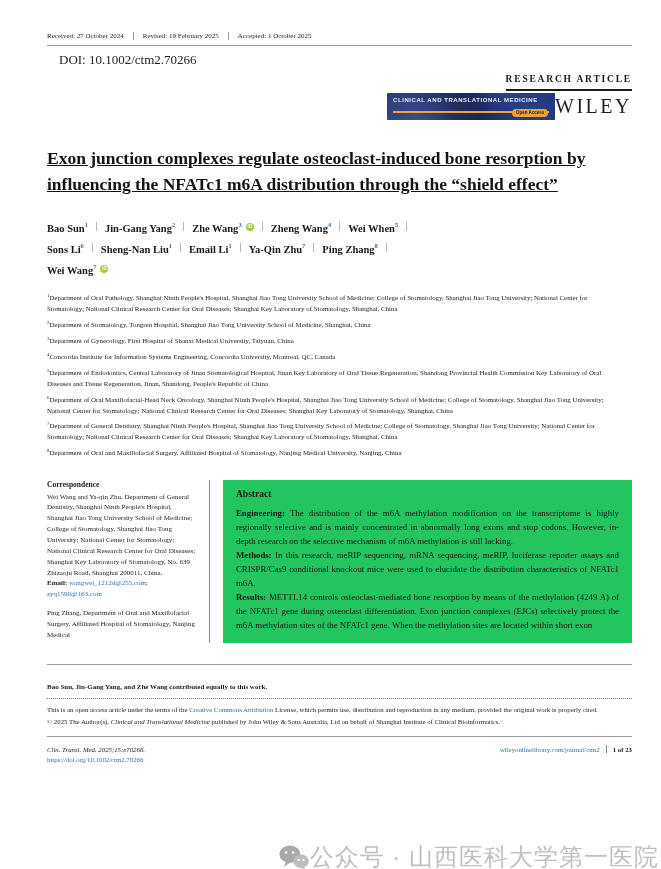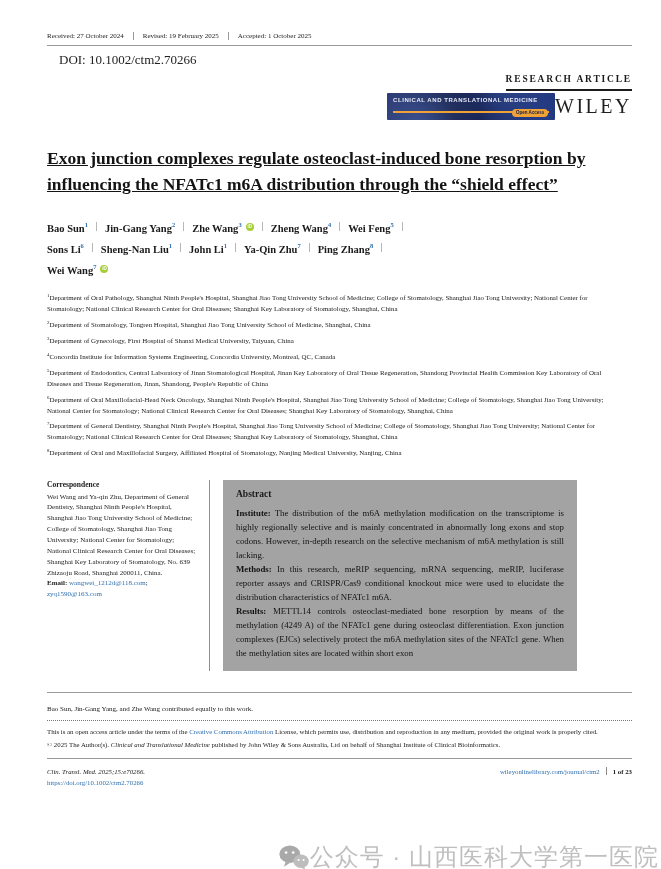--- a/index.html
+++ b/index.html
@@ -57,26 +57,26 @@
   .affiliations { margin-top:13px; }
   .aff { font-size:6.9px; line-height:1.5; color:#191919; margin-bottom:4.5px; width:572px; }
   .aff sup { font-size:4.8px; }
   
   .corr-abs { display:flex; margin-top:21px; }
   .corr-col { width:163px; min-width:163px; padding-right:10px; border-right:1px solid #8f8f8f; }
   .corr-heading { font-size:7.5px; font-weight:bold; margin-bottom:3px; }
   .corr-text { font-size:7px; line-height:1.55; color:#1c1c1c; }
   .corr-p2 { margin-top:8px; }
   .link { color:#2f6fae; }
-  .abstract-box { margin-left:13px; width:354px; background:#a3a3a3; padding:9px 13px 11px; }
+  .abstract-box { margin-left:13px; width:409px; background:#22c55e; padding:9px 13px 11px; }
   .abstract-heading { font-size:9.5px; font-weight:bold; margin-bottom:7px; }
   .abs-p { font-size:8.8px; line-height:1.6; text-align:justify; color:#131313; }
   
   .footnotes { margin-top:21px; }
-  .fn-rule { border-top:1px solid #9a9a9a; padding-top:12px; }
+  .fn-rule { border-top:1px solid #9a9a9a; padding-top:18px;font-weight:bold; }
   .fn-equal { font-size:7px; }
   .fn-dotted { margin-top:7px; border-top:1px dotted #777; padding-top:6px; }
   .fn-small { font-size:6.8px; line-height:1.5; color:#1c1c1c; }
   .fn-copy { margin-top:2px; }
   .fn-block-end { border-bottom:1px solid #9a9a9a; padding-bottom:8px; }
   
   .bottom-row { display:flex; justify-content:space-between; margin-top:8px; font-size:6.8px; }
   .bottom-left div { line-height:1.6; }
   .bottom-right { text-align:right; line-height:1.6; }
   .pg-sep { display:inline-block; width:1px; height:8px; background:#888; margin:0 6px; vertical-align:-1px; }
@@ -119,29 +119,29 @@
     <div class="author-line">
       <span class="author"><span>Bao Sun</span><sup>1</sup></span>
       <span class="au-sep"></span>
       <span class="author"><span>Jin-Gang Yang</span><sup>2</sup></span>
       <span class="au-sep"></span>
       <span class="author"><span>Zhe Wang</span><sup>3</sup></span>
       <span class="orcid"></span>
       <span class="au-sep"></span>
       <span class="author"><span>Zheng Wang</span><sup>4</sup></span>
       <span class="au-sep"></span>
-      <span class="author"><span>Wei Feng</span><sup>5</sup></span>
+      <span class="author"><span>Wei When</span><sup>5</sup></span>
       <span class="au-sep"></span>
     </div>
     <div class="author-line">
       <span class="author"><span>Sons Li</span><sup>6</sup></span>
       <span class="au-sep"></span>
       <span class="author"><span>Sheng-Nan Liu</span><sup>1</sup></span>
       <span class="au-sep"></span>
-      <span class="author"><span>John Li</span><sup>1</sup></span>
+      <span class="author"><span>Email Li</span><sup>1</sup></span>
       <span class="au-sep"></span>
       <span class="author"><span>Ya-Qin Zhu</span><sup>7</sup></span>
       <span class="au-sep"></span>
       <span class="author"><span>Ping Zhang</span><sup>8</sup></span>
       <span class="au-sep"></span>
     </div>
     <div class="author-line">
       <span class="author"><span>Wei Wang</span><sup>7</sup></span>
       <span class="orcid"></span>
     </div>
@@ -157,26 +157,27 @@
     <p class="aff"><sup>7</sup><span>Department of General Dentistry, Shanghai Ninth People's Hospital, Shanghai Jiao Tong University School of Medicine; College of Stomatology, Shanghai Jiao Tong University; National Center for Stomatology; National Clinical Research Center for Oral Diseases; Shanghai Key Laboratory of Stomatology, Shanghai, China</span></p>
     <p class="aff"><sup>8</sup><span>Department of Oral and Maxillofacial Surgery, Affiliated Hospital of Stomatology, Nanjing Medical University, Nanjing, China</span></p>
   </div>
 
   <div class="corr-abs">
     <div class="corr-col">
       <div class="corr-heading">Correspondence</div>
       <div class="corr-text">
         <span>Wei Wang and Ya-qin Zhu, Department of General Dentistry, Shanghai Ninth People's Hospital, Shanghai Jiao Tong University School of Medicine; College of Stomatology, Shanghai Jiao Tong University; National Center for Stomatology; National Clinical Research Center for Oral Diseases; Shanghai Key Laboratory of Stomatology, No. 639 Zhizaoju Road, Shanghai 200011, China.</span>
         <br>
-        <b>Email: </b><span class="link">wangwei_1212d@118.com</span><span>; </span><span class="link">zyq1590@163.com</span>
-      </div>
+        <b>Email: </b><span class="link">wangwei_1212d@255.com</span><span>; </span><span class="link">zyq1590@163.com</span>
+      </div>
+      <div class="corr-text corr-p2">Ping Zhang, Department of Oral and Maxillofacial Surgery, Affiliated Hospital of Stomatology, Nanjing Medical</div>
     </div>
     <div class="abstract-box">
       <div class="abstract-heading">Abstract</div>
-      <p class="abs-p"><b>Institute: </b><span>The distribution of the m6A methylation modification on the transcriptome is highly regionally selective and is mainly concentrated in abnormally long exons and stop codons. However, in-depth research on the selective mechanism of m6A methylation is still lacking.</span></p>
+      <p class="abs-p"><b>Engineering: </b><span>The distribution of the m6A methylation modification on the transcriptome is highly regionally selective and is mainly concentrated in abnormally long exons and stop codons. However, in-depth research on the selective mechanism of m6A methylation is still lacking.</span></p>
       <p class="abs-p"><b>Methods: </b><span>In this research, meRIP sequencing, mRNA sequencing, meRIP, luciferase reporter assays and CRISPR/Cas9 conditional knockout mice were used to elucidate the distribution characteristics of NFATc1 m6A.</span></p>
       <p class="abs-p"><b>Results: </b><span>METTL14 controls osteoclast-mediated bone resorption by means of the methylation (4249 A) of the NFATc1 gene during osteoclast differentiation. Exon junction complexes (EJCs) selectively protect the m6A methylation sites of the NFATc1 gene. When the methylation sites are located within short exon</span></p>
     </div>
   </div>
 
   <div class="footnotes">
     <div class="fn-rule">
       <div class="fn-equal">Bao Sun, Jin-Gang Yang, and Zhe Wang contributed equally to this work.</div>
     </div>
     <div class="fn-dotted fn-block-end">

